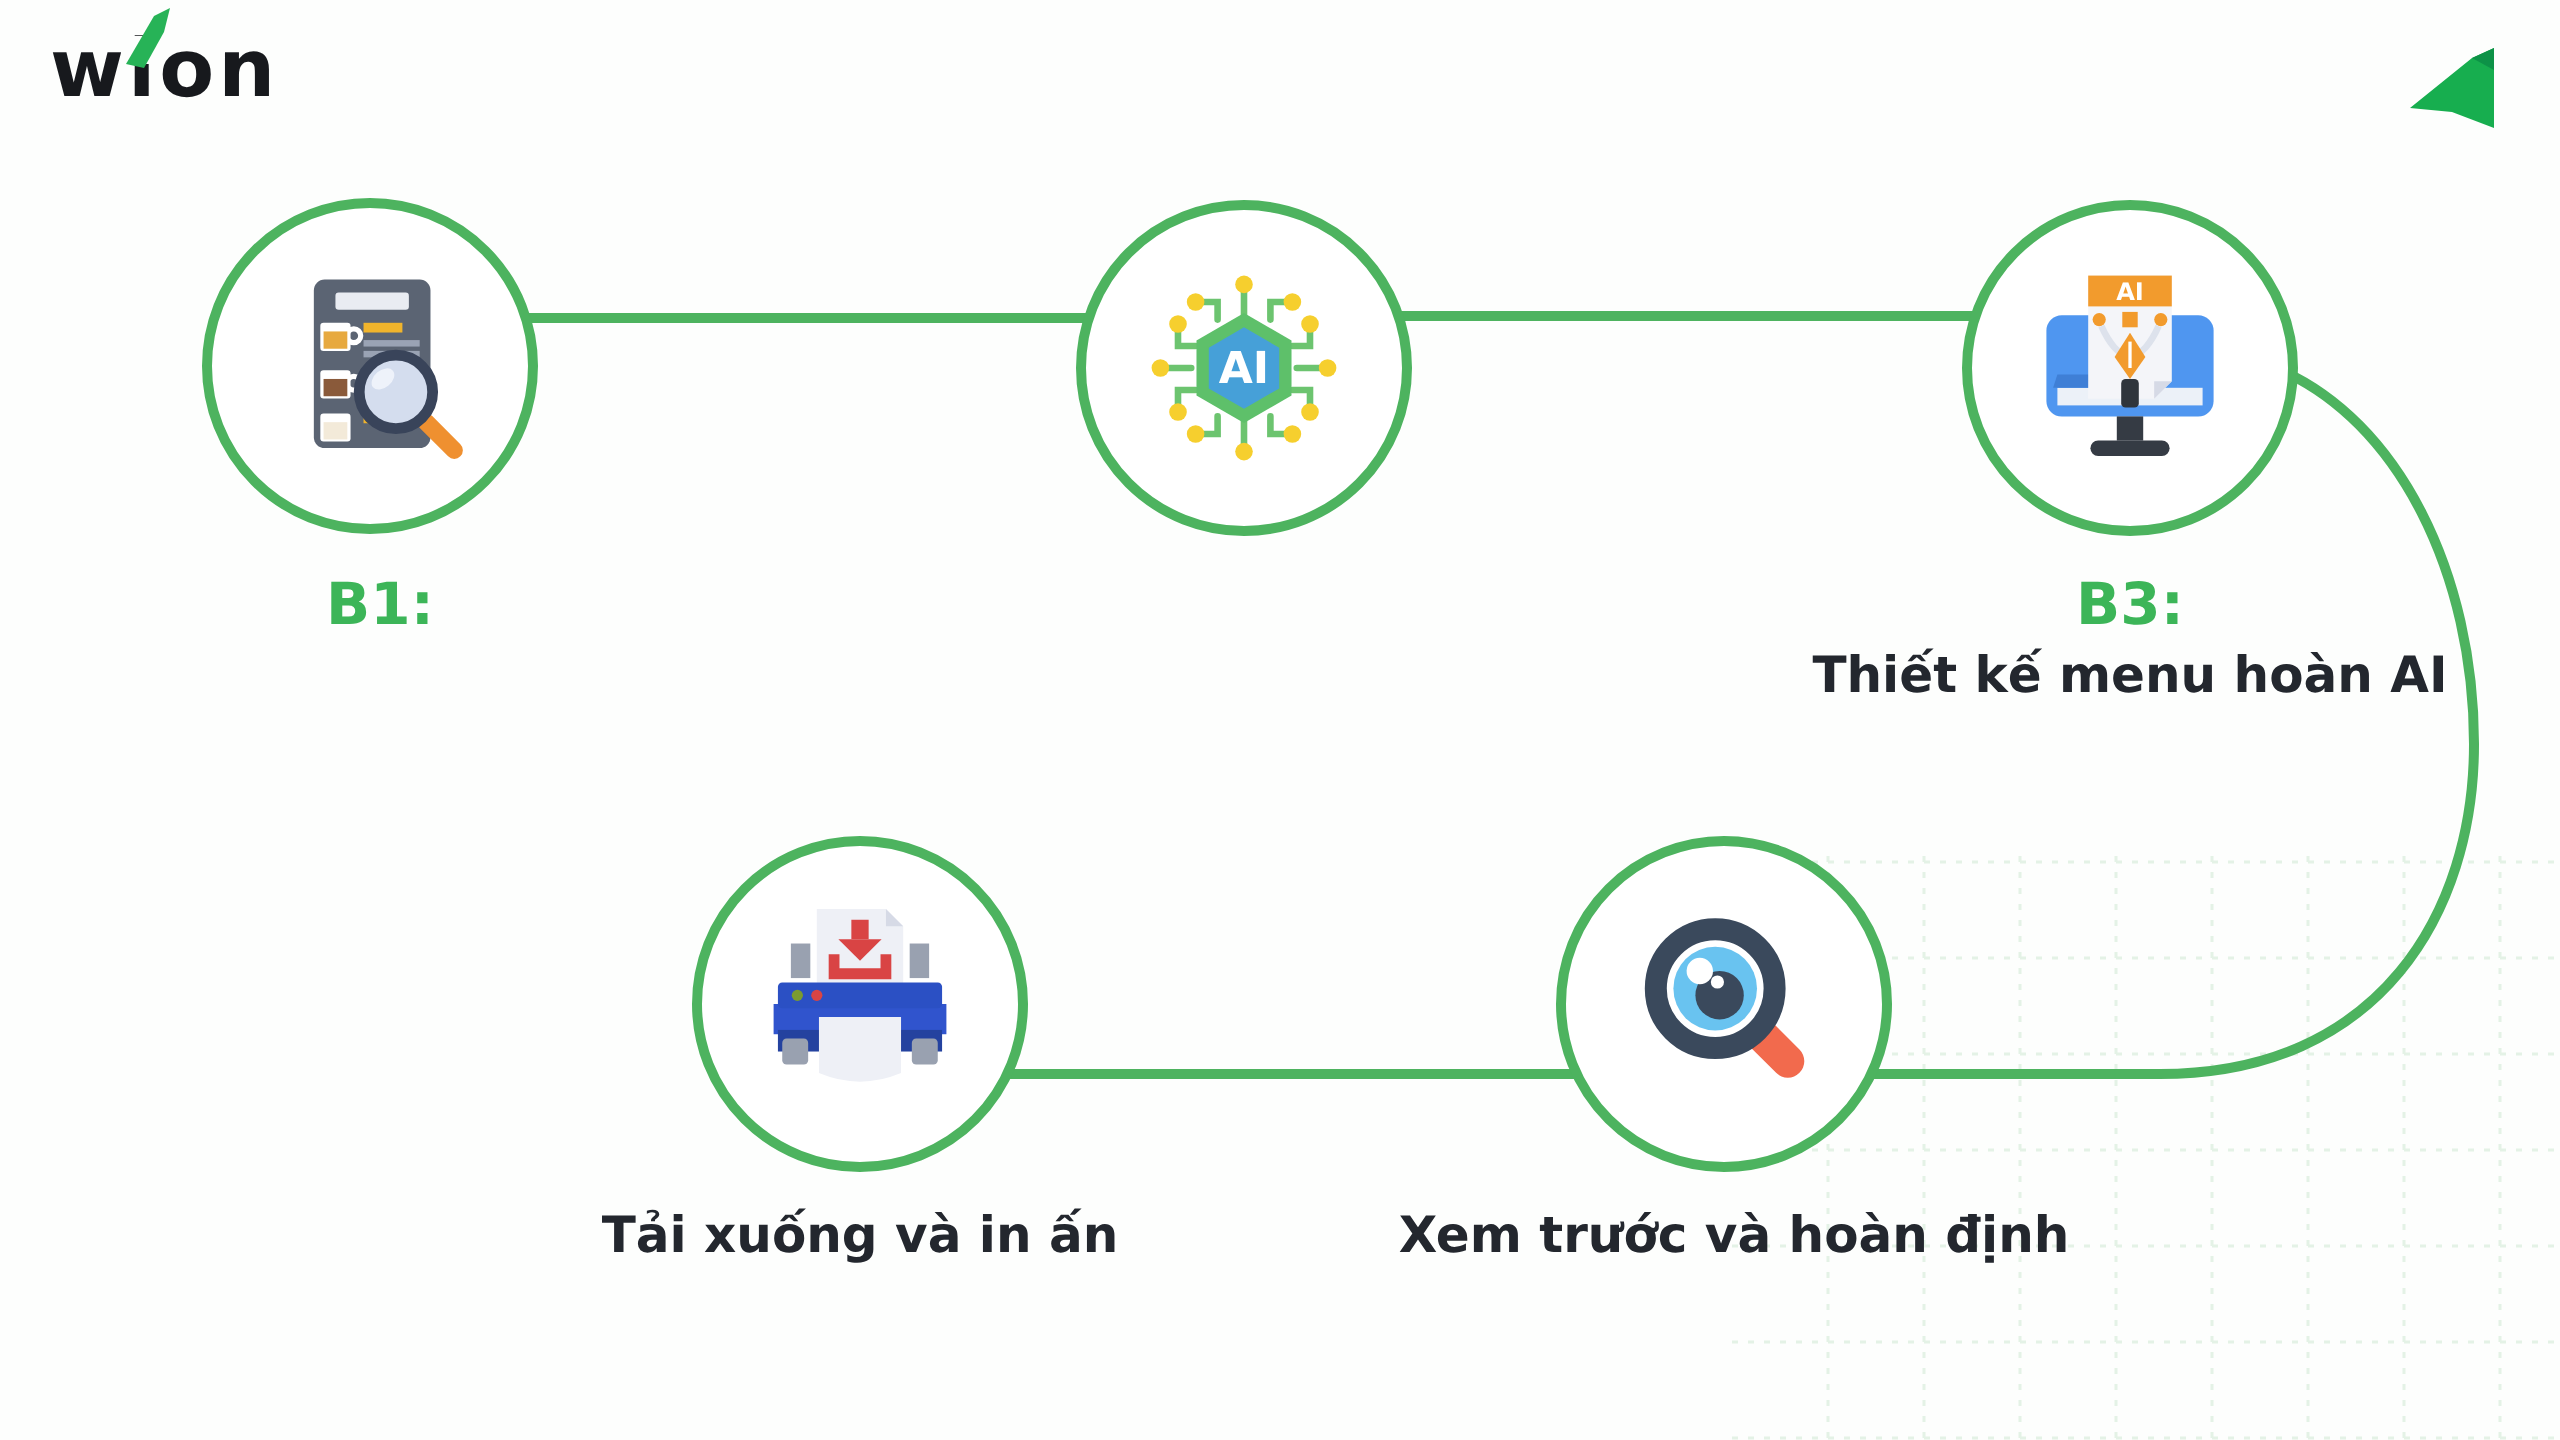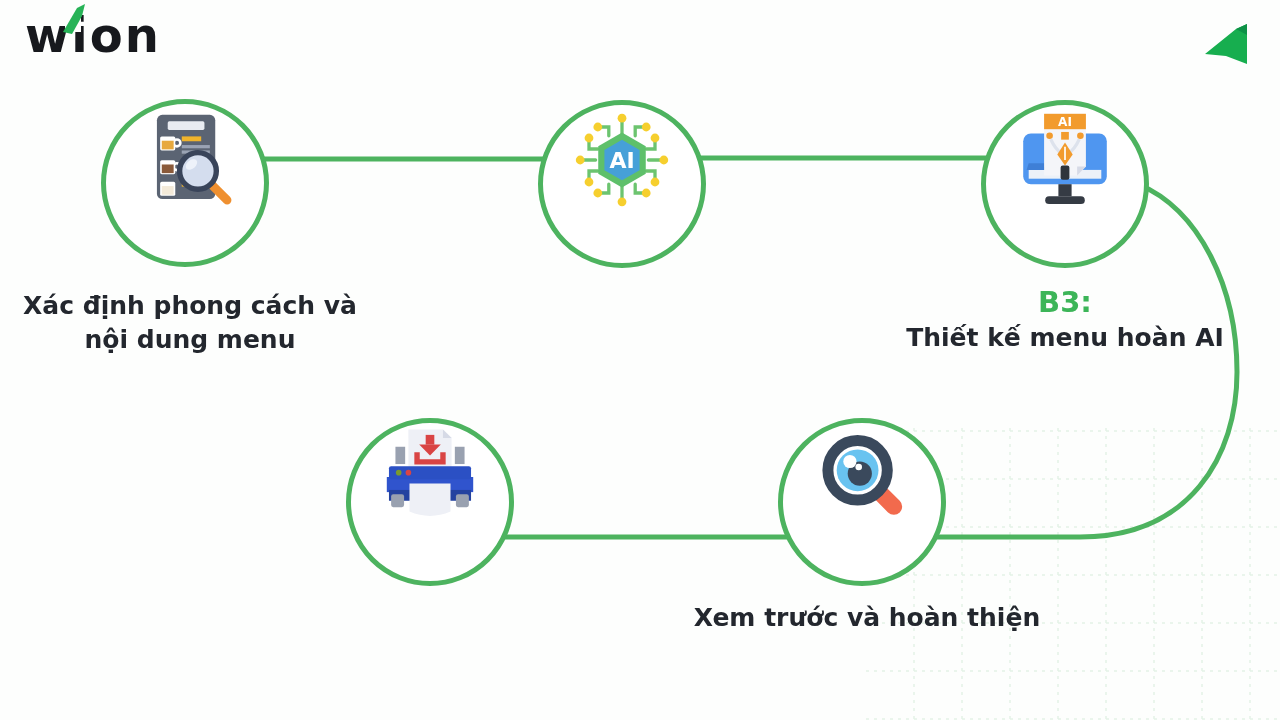--- a/index.html
+++ b/index.html
@@ -3,30 +3,30 @@
 <meta charset="utf-8">
 <style>
   html,body{margin:0;padding:0;}
   body{
     width:1280px;height:720px;position:relative;overflow:hidden;
     background:#fdfefd;
     font-family:"DejaVu Sans","Liberation Sans",sans-serif;
   }
   .logo{
     position:absolute;left:25px;top:6px;
-    font-size:48px;font-weight:800;letter-spacing:2px;
+    font-size:40px;font-weight:800;letter-spacing:2px;
     color:#17191d;line-height:58px;user-select:none;text-align:right;
   }
   .logo-arrow{position:absolute;left:60px;top:2px;}
   .corner-icon{position:absolute;left:1203px;top:22px;}
   #connectors{position:absolute;left:0;top:0;}
   .circle{
     position:absolute;width:168px;height:168px;box-sizing:border-box;
     border:5px solid #4db35f;border-radius:50%;background:#ffffff;
-    display:flex;align-items:flex-start;justify-content:center;
+    display:flex;align-items:center;justify-content:center;
   }
   .caption{position:absolute;text-align:center;}
   .step-label{
     color:#3cb558;font-size:29px;font-weight:800;line-height:32px;
   }
   .step-title{
     color:#23272e;font-size:25px;font-weight:700;line-height:34px;margin-top:3px;
   }
 </style>
 </head>
@@ -181,29 +181,30 @@
     <line x1="68" y1="65" x2="79" y2="76" stroke="#f26a4d" stroke-width="15" stroke-linecap="round"></line>
     <circle cx="46" cy="43" r="27" fill="#ffffff" stroke="#3a495c" stroke-width="10"></circle>
     <circle cx="46" cy="43" r="19" fill="#69c3f0"></circle>
     <circle cx="48" cy="46" r="11" fill="#3a495c"></circle>
     <circle cx="39" cy="35" r="6" fill="#ffffff"></circle>
     <circle cx="47" cy="40" r="3" fill="#ffffff"></circle>
   </svg>
 </div>
 
 <div class="caption" style="left:10px;top:286px;width:360px">
-  <div class="step-title">Xác định phong cách và nội dung menu</div>
+  <div class="step-label">B1:</div>
 </div>
 
 <div class="caption" style="left:442px;top:286px;width:360px">
 </div>
 
 <div class="caption" style="left:875px;top:286px;width:380px">
   <div class="step-label">B3:</div>
   <div class="step-title">Thiết kế menu hoàn AI</div>
 </div>
 
 <div class="caption" style="left:677px;top:598px;width:380px">
-  <div class="step-title">Xem trước và hoàn thiện</div>
+  <div class="step-title">Xem trước và hoàn định</div>
 </div>
 
 <div class="caption" style="left:250px;top:598px;width:360px">
+  <div class="step-title">Tải xuống và in ấn</div>
 </div>
 
 </body></html>

